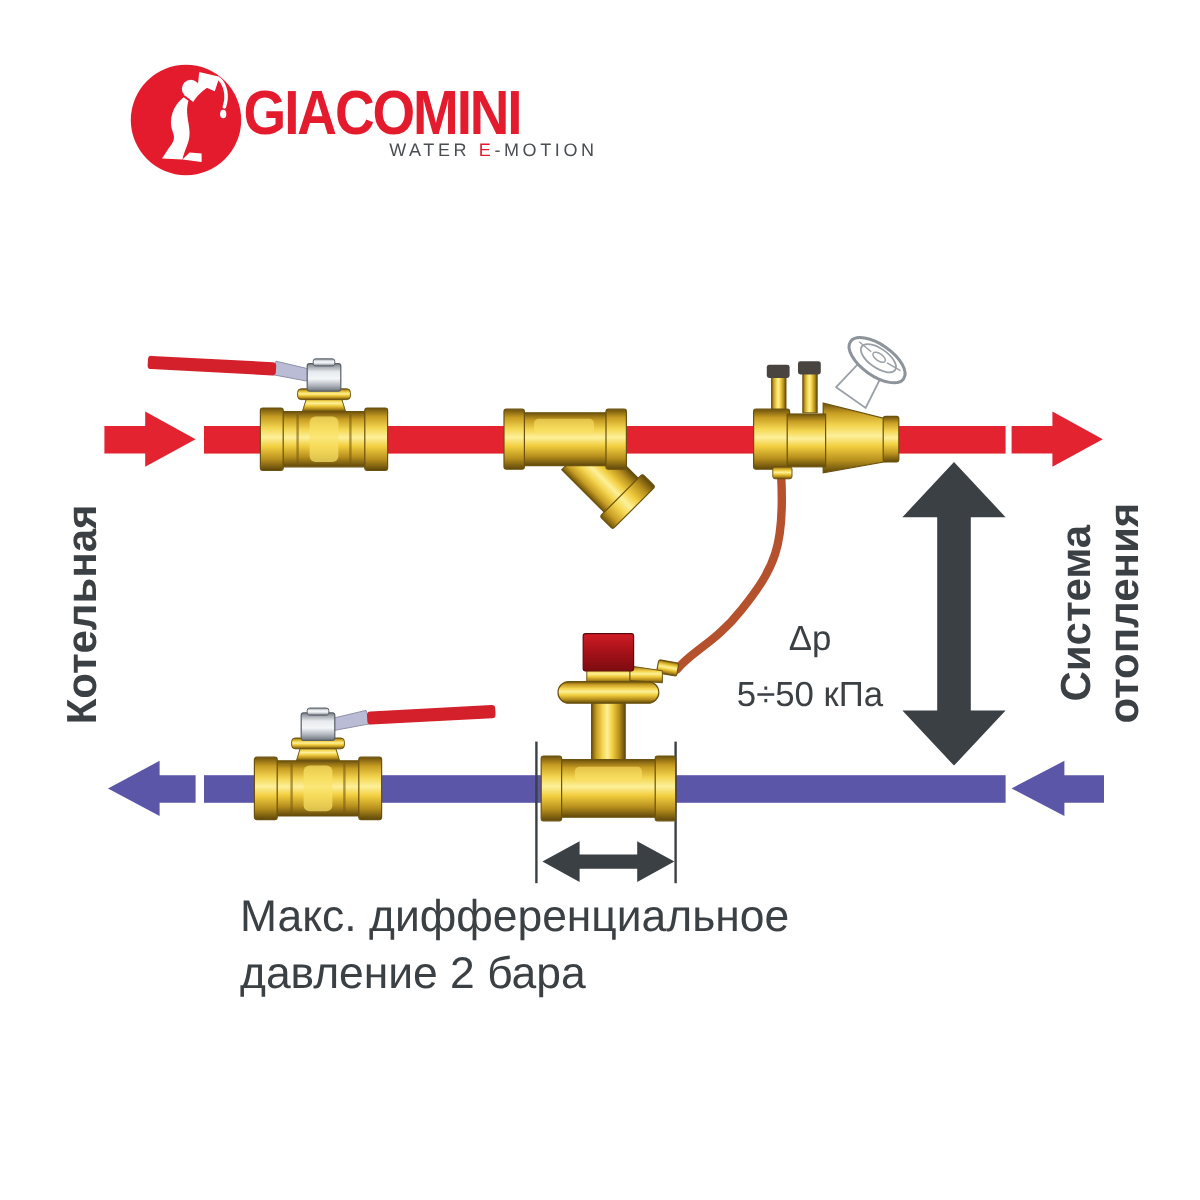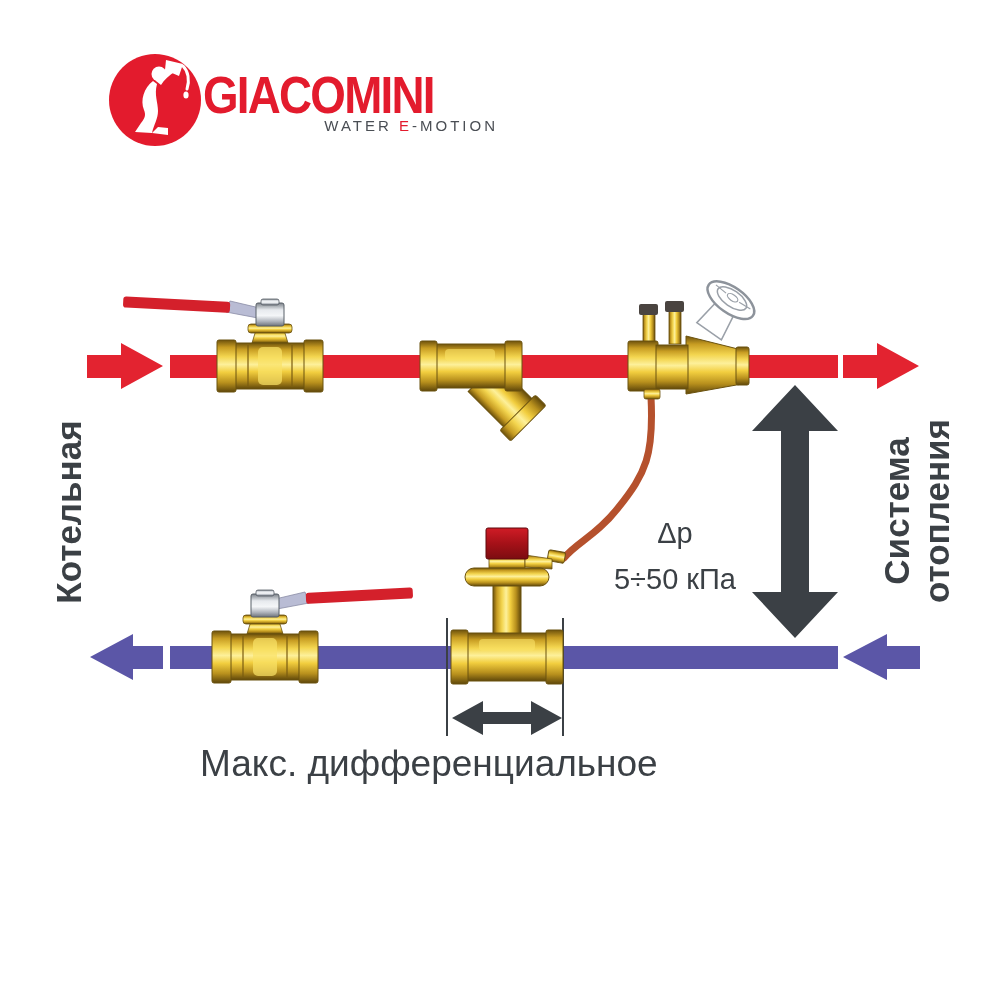--- a/index.html
+++ b/index.html
@@ -193,13 +193,14 @@
   <div>отопления</div>
 </div>
 
 <div class="dp-text">
   <div>Δp</div>
   <div>5÷50 кПа</div>
 </div>
 
 <div class="caption">
   <div>Макс. дифференциальное</div>
+  <div>давление 2 бара</div>
 </div>
 
 </body></html>

